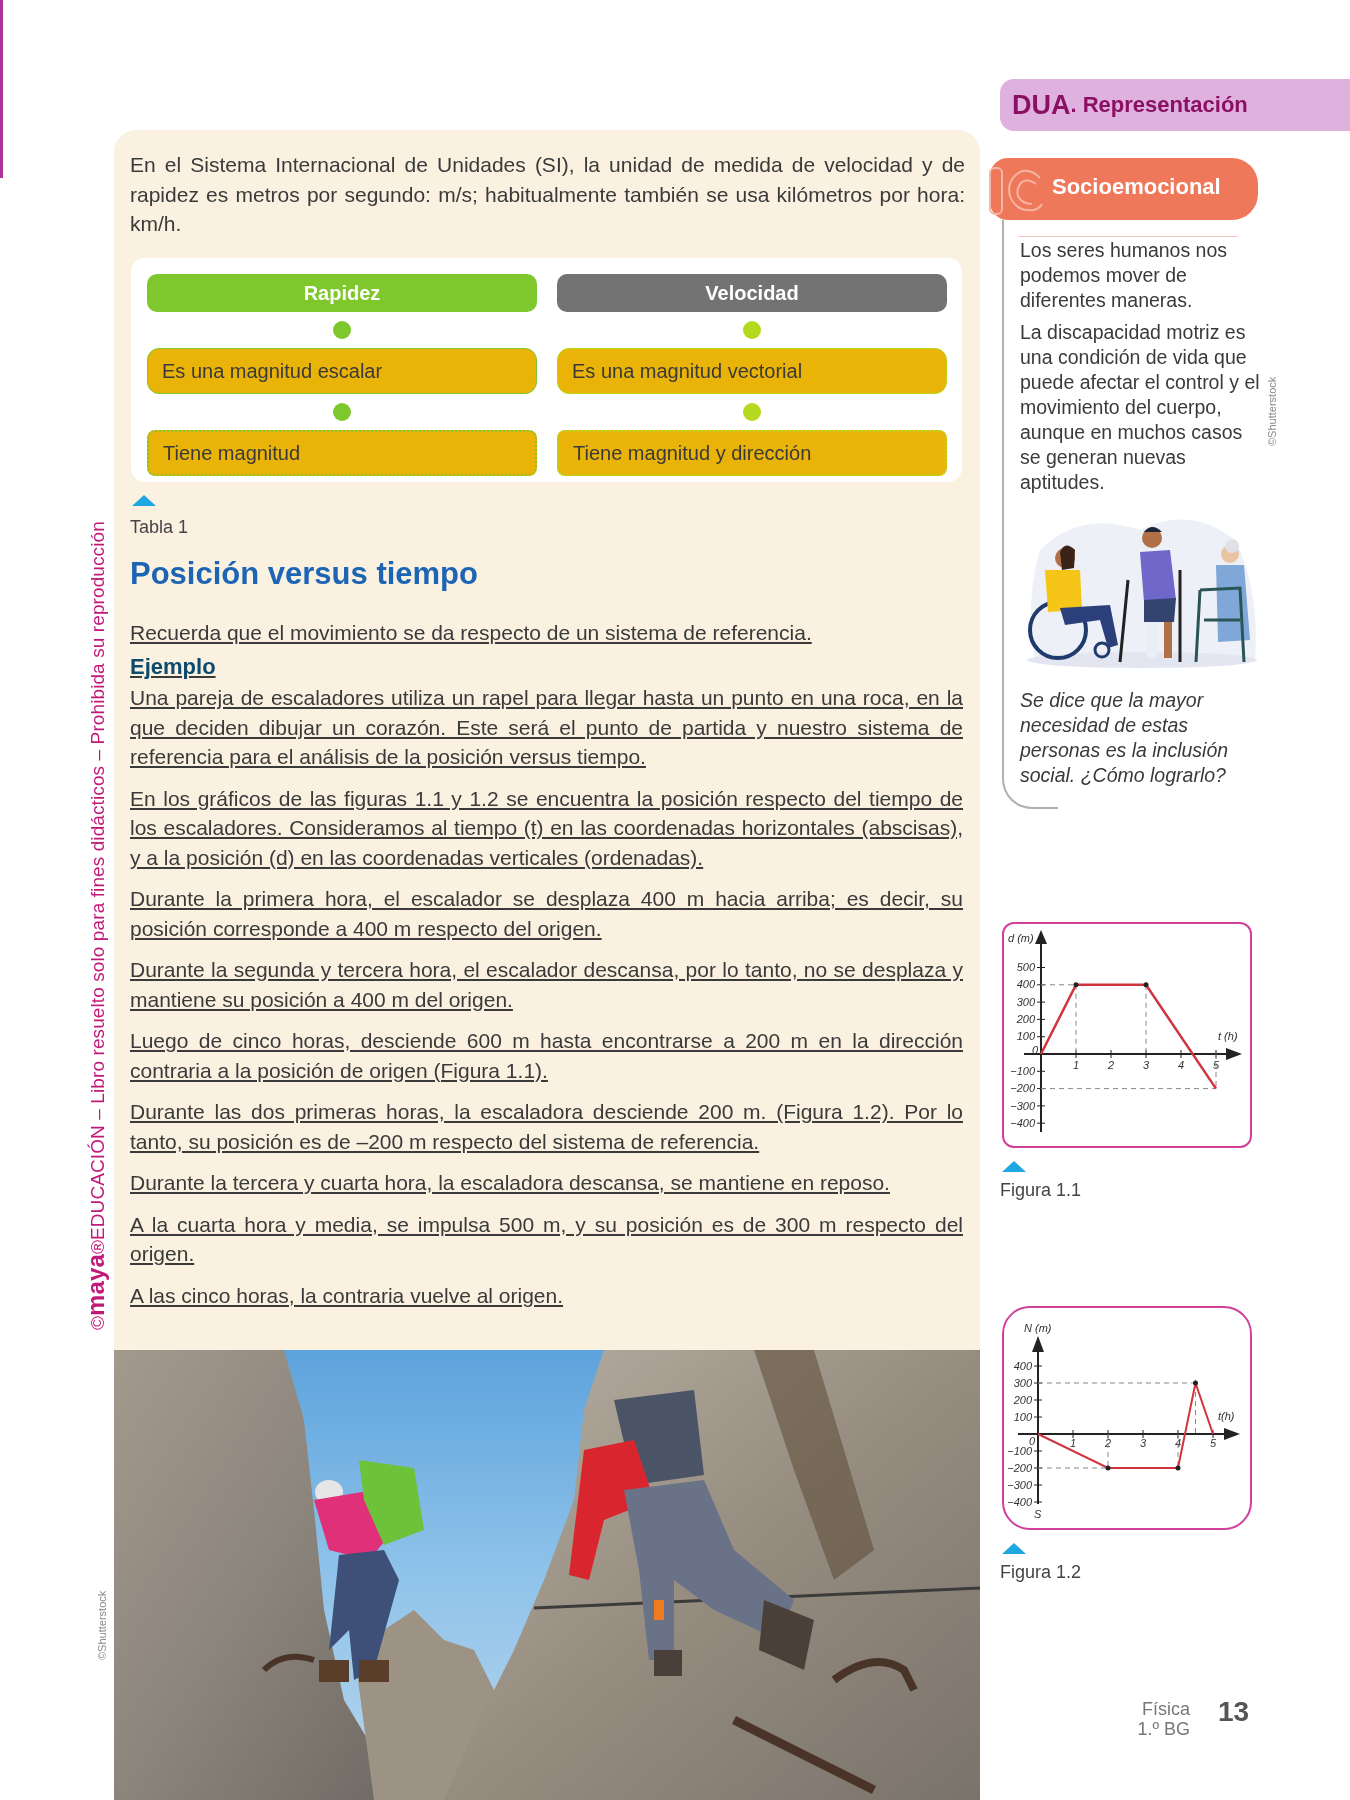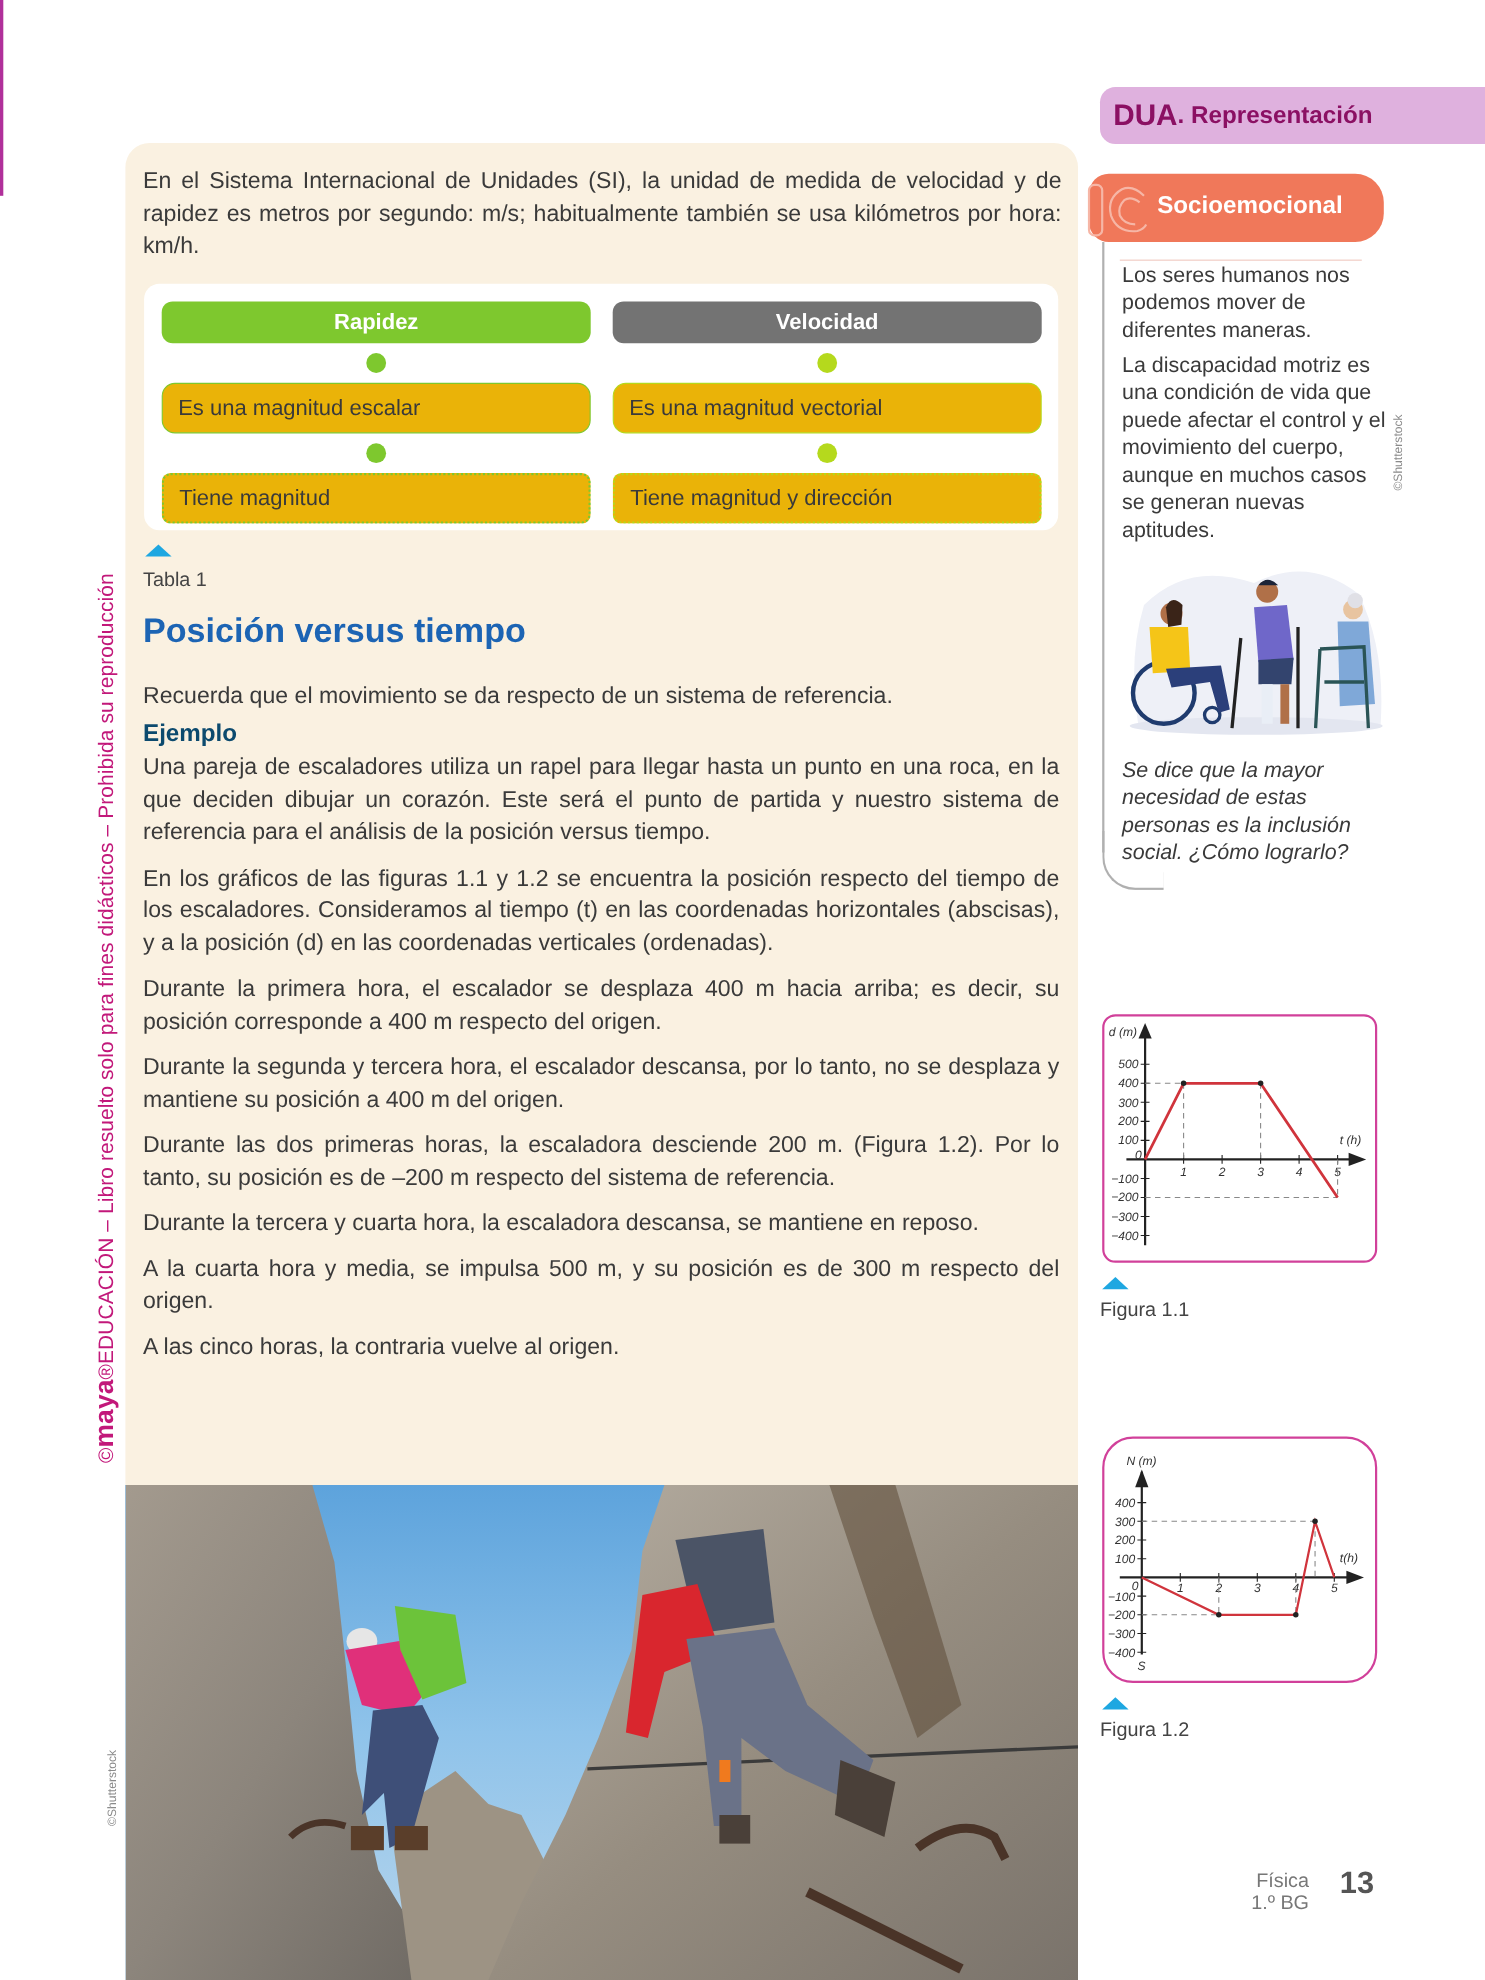--- a/index.html
+++ b/index.html
@@ -57,21 +57,21 @@
     width: 0; height: 0; border-left: 12px solid transparent; border-right: 12px solid transparent;
     border-bottom: 11px solid #1ea7e1; position: absolute;
   }
   .caption { position: absolute; font-size: 18px; color: #444; }
 
   .section-title {
     position: absolute; left: 130px; top: 556px; font-size: 31px; font-weight: bold; color: #1c64b4;
   }
   .body-text {
     position: absolute; left: 130px; top: 618px; width: 833px;
-    font-size: 21px; line-height: 29.5px; color: #3a3a3a; text-align: justify;
+    font-size: 21px; line-height: 29.5px; color: #3a3a3a; text-align: justify; text-decoration: underline;
   }
   .body-text p { margin-bottom: 12px; }
   .body-text p.tight { margin-bottom: 4px; }
   .body-text .ejemplo { color: #0c4a6e; font-weight: bold; font-size: 22px; margin-bottom: 2px; }
 
   
   .photo {
     position: absolute; left: 114px; top: 1350px; width: 866px; height: 450px; overflow: hidden;
     background: linear-gradient(180deg, #5da3dc 0%, #8fc3ea 50%, #b8d6ec 100%);
   }
@@ -156,20 +156,21 @@
 
 <h1 class="section-title">Posición versus tiempo</h1>
 
 <div class="body-text">
   <p class="tight">Recuerda que el movimiento se da respecto de un sistema de referencia.</p>
   <p class="ejemplo">Ejemplo</p>
   <p>Una pareja de escaladores utiliza un rapel para llegar hasta un punto en una roca, en la que deciden dibujar un corazón. Este será el punto de partida y nuestro sistema de referencia para el análisis de la posición versus tiempo.</p>
   <p>En los gráficos de las figuras 1.1 y 1.2 se encuentra la posición respecto del tiempo de los escaladores. Consideramos al tiempo (t) en las coordenadas horizontales (abscisas), y a la posición (d) en las coordenadas verticales (ordenadas).</p>
   <p>Durante la primera hora, el escalador se desplaza 400 m hacia arriba; es decir, su posición corresponde a 400 m respecto del origen.</p>
   <p>Durante la segunda y tercera hora, el escalador descansa, por lo tanto, no se desplaza y mantiene su posición a 400 m del origen.</p>
+  <p>Luego de cinco horas, desciende 600 m hasta encontrarse a 200 m en la dirección contraria a la posición de origen (Figura 1.1).</p>
   <p>Durante las dos primeras horas, la escaladora desciende 200 m. (Figura 1.2). Por lo tanto, su posición es de –200 m respecto del sistema de referencia.</p>
   <p>Durante la tercera y cuarta hora, la escaladora descansa, se mantiene en reposo.</p>
   <p>A la cuarta hora y media, se impulsa 500 m, y su posición es de 300 m respecto del origen.</p>
   <p>A las cinco horas, la contraria vuelve al origen.</p>
 </div>
 
 <div class="photo" aria-label="Dos escaladores subiendo por una vía ferrata entre rocas">
   <svg width="866" height="450" viewBox="0 0 866 450" xmlns="http://www.w3.org/2000/svg">
     <defs>
       <linearGradient id="rockL" x1="0" y1="0" x2="1" y2="1">

